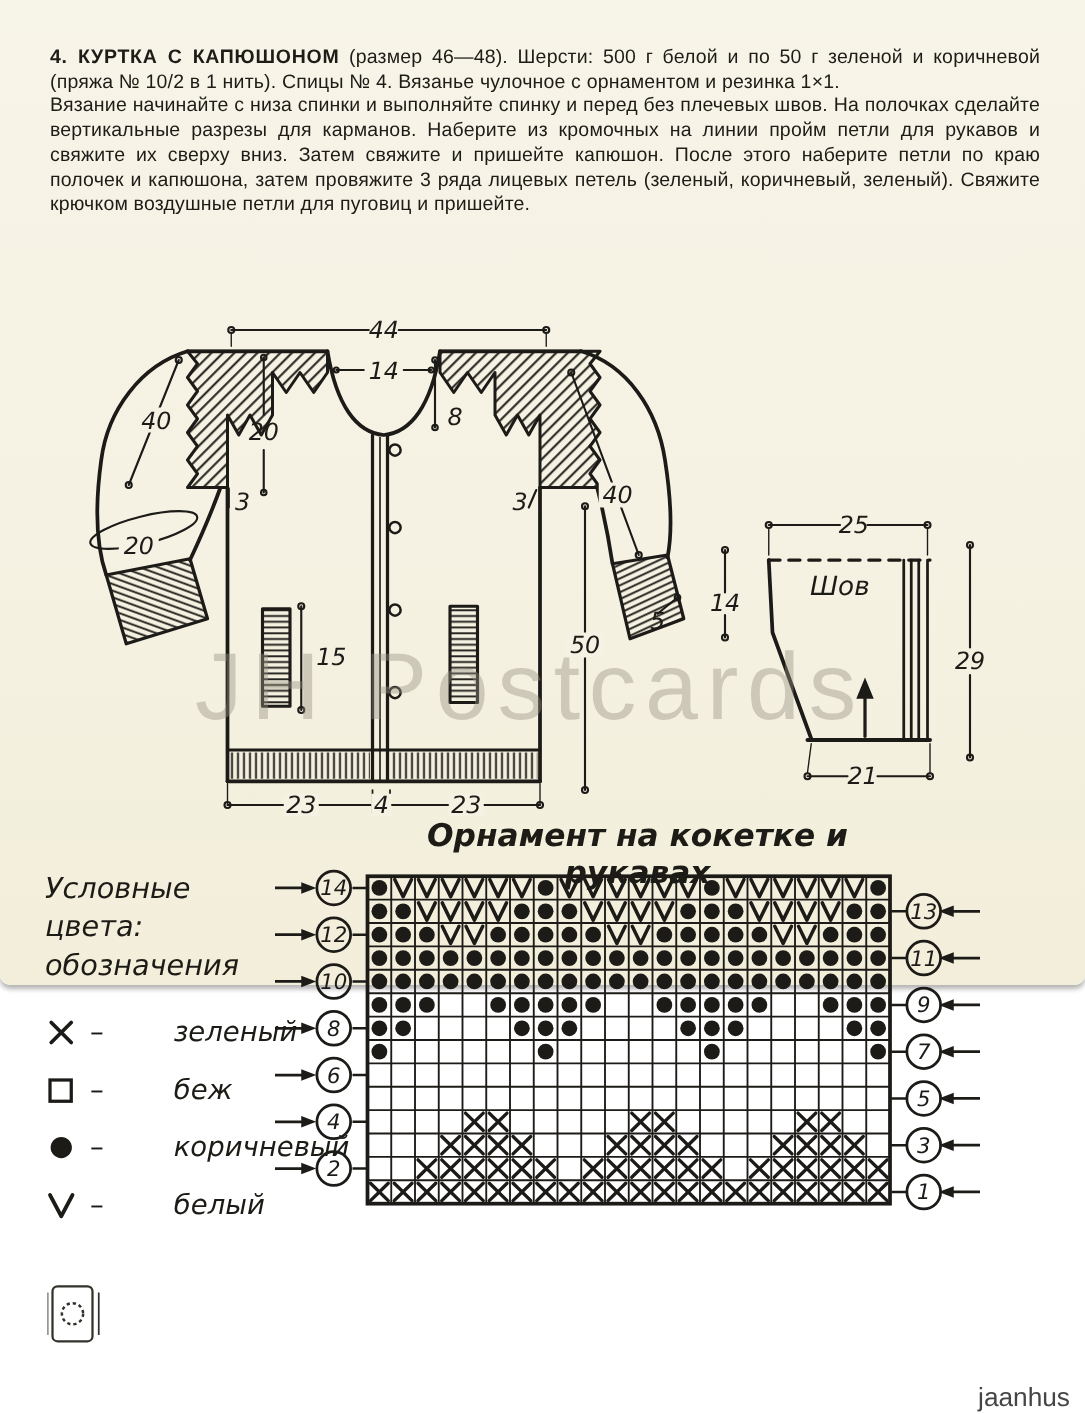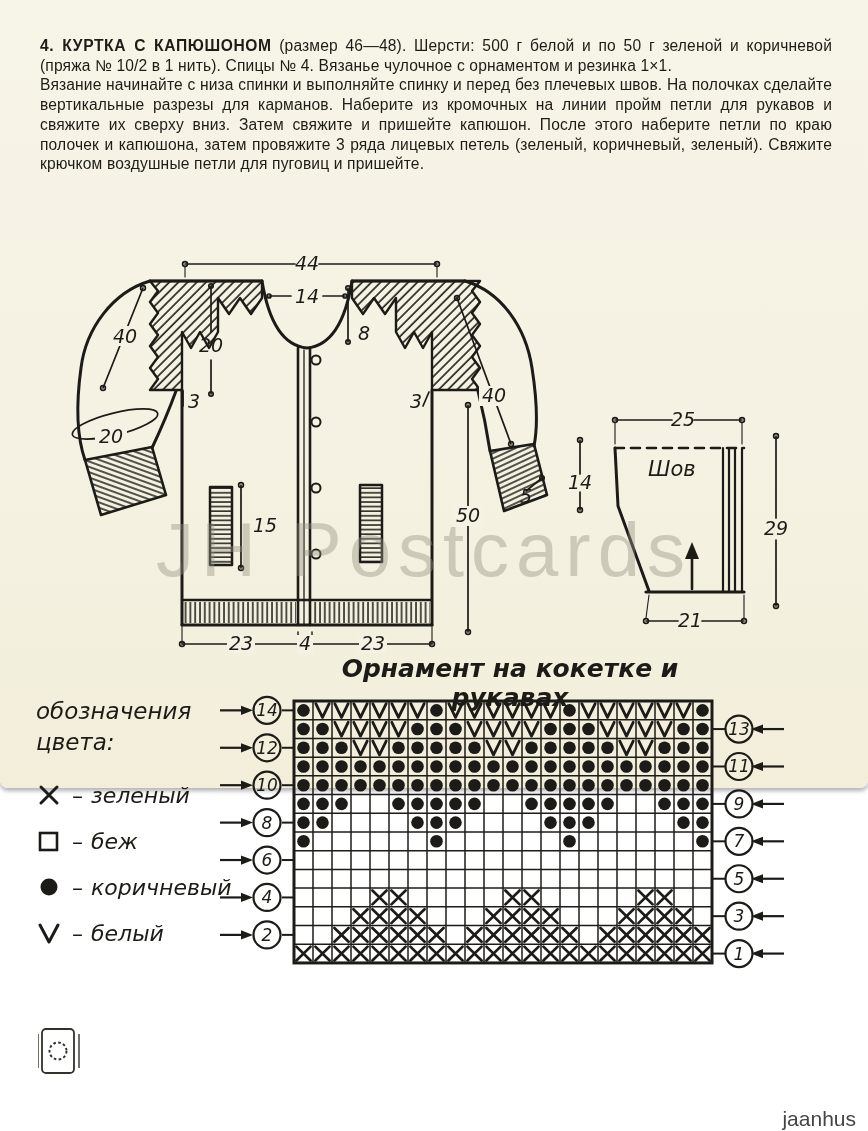--- a/index.html
+++ b/index.html
@@ -11,21 +11,21 @@
   .instructions{position:absolute;left:40px;top:36px;width:792px;color:#1d1c16;
        font-size:15.6px;line-height:19.7px;text-align:justify;letter-spacing:.15px;}
   .instructions p{margin:0;}
   .instructions b{letter-spacing:.6px;}
   .chart-title{position:absolute;left:280px;top:654px;width:460px;text-align:center;
        font-family:"DejaVu Sans",sans-serif;font-style:italic;font-size:25px;color:#1c1b15;font-weight:bold;}
   .legend{position:absolute;left:36px;top:696px;color:#1c1b15;}
   .legend .hline{font-family:"DejaVu Sans",sans-serif;font-style:italic;font-size:23px;line-height:31px;}
   .legend-items{margin-top:14px;}
   .legend-item{display:flex;align-items:center;height:46px;gap:8px;}
-  .legend-item .lab{font-family:"DejaVu Sans",sans-serif;font-style:italic;font-size:22px;}
+  .legend-item .lab{font-family:"DejaVu Sans",sans-serif;font-style:italic;font-size:22px;margin-left:48px;}
   .legend-item .dash{font-family:"DejaVu Sans",sans-serif;font-size:22px;margin-left:2px;}
   .imprint{position:absolute;left:38px;top:1026px;display:flex;align-items:flex-start;color:#282620;}
   .imprint .lines{margin-left:20px;font-size:14px;line-height:20px;font-weight:700;letter-spacing:.3px;}
   .watermark-center{position:absolute;left:156px;top:506px;width:700px;z-index:3;pointer-events:none;
        font-weight:400;font-size:76px;letter-spacing:7px;color:rgba(150,146,132,.42);white-space:nowrap;}
   .bottom-strip{position:absolute;left:0;bottom:0;width:868px;height:42px;background:#fff;}
   .jaanhus{position:absolute;right:12px;bottom:0px;font-size:21px;color:#454545;}
   svg text.dim{font-family:"DejaVu Sans",sans-serif;font-style:italic;font-size:19px;fill:#1c1b17;}
   svg text.cnum{font-family:"DejaVu Sans",sans-serif;font-style:italic;font-size:17px;fill:#1c1b17;}
   .abs{position:absolute;}
@@ -549,22 +549,23 @@
       <line x1="490" y1="215.16500000000002" x2="462" y2="215.16500000000002" stroke="#1c1b17" stroke-width="2.2"></line>
       <polygon points="457,215.16500000000002 469,210.56500000000003 469,219.76500000000001" fill="#1c1b17"></polygon>
       <line x1="419" y1="252.585" x2="431" y2="252.585" stroke="#1c1b17" stroke-width="2"></line>
       <circle cx="445" cy="252.585" r="13.5" fill="none" stroke="#1c1b17" stroke-width="2.2"></circle>
       <text x="445" y="258.58500000000004" text-anchor="middle" class="cnum">1</text>
       <line x1="490" y1="252.585" x2="462" y2="252.585" stroke="#1c1b17" stroke-width="2.2"></line>
       <polygon points="457,252.585 469,247.985 469,257.185" fill="#1c1b17"></polygon>
     </svg>
 
   <div class="legend">
+    <div class="hline">Условные</div>
+    <div class="hline">цвета:</div>
     <div class="hline">обозначения</div>
-    <div class="hline">цвета:</div>
     <div class="legend-items">
       <div class="legend-item">
         <svg width="26" height="26">
             <g stroke="#1c1b17" stroke-width="3" stroke-linecap="round">
               <line x1="5" y1="5" x2="21" y2="21"></line>
               <line x1="21" y1="5" x2="5" y2="21"></line>
             </g>
           </svg>
         <span class="dash">–</span>
         <span class="lab">зеленый</span>

